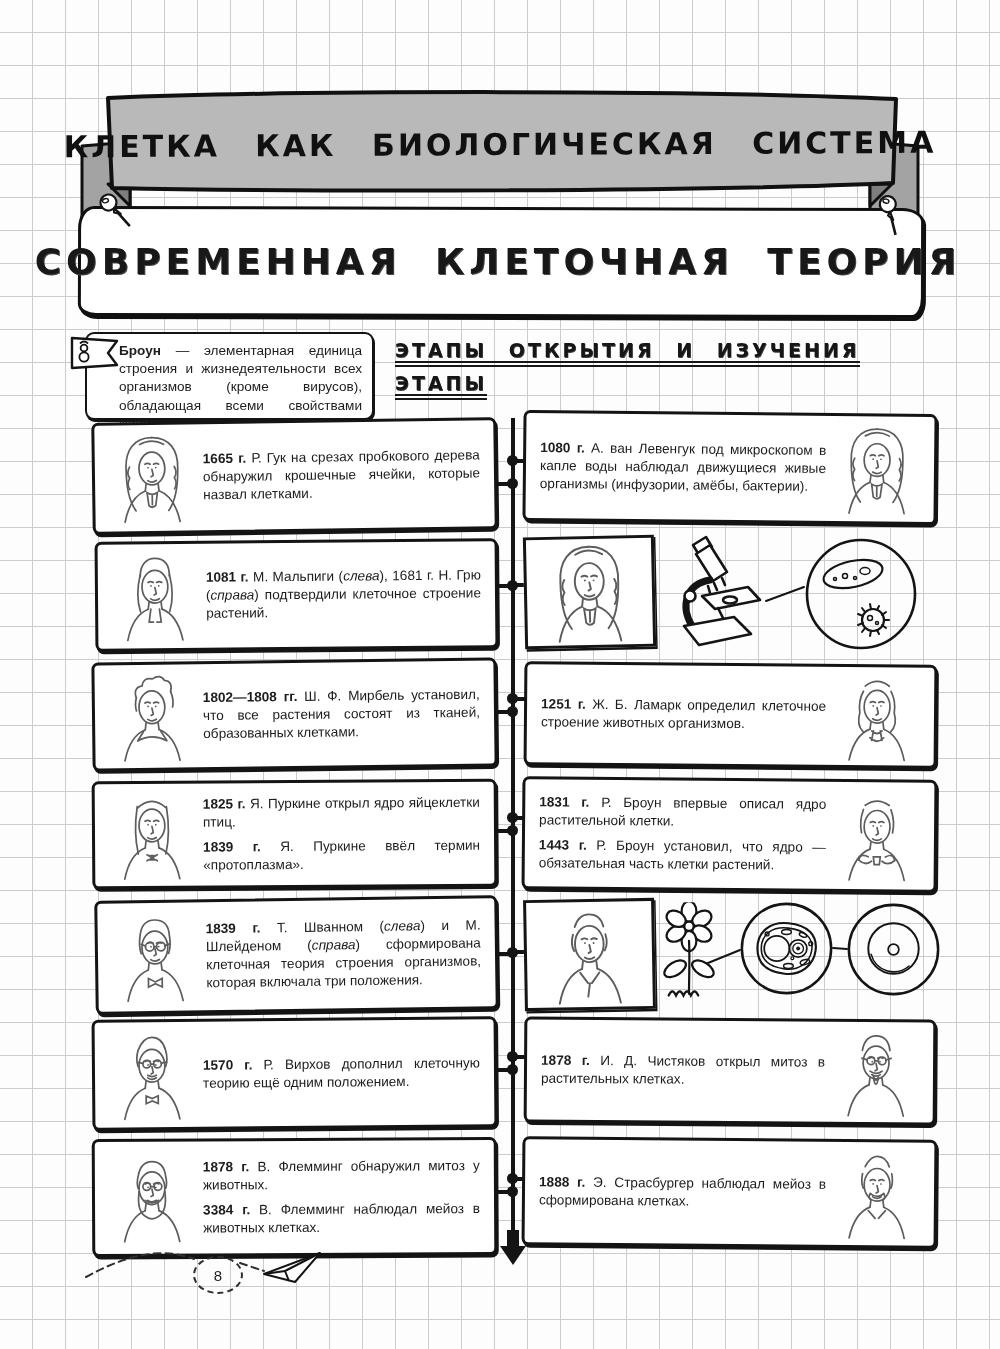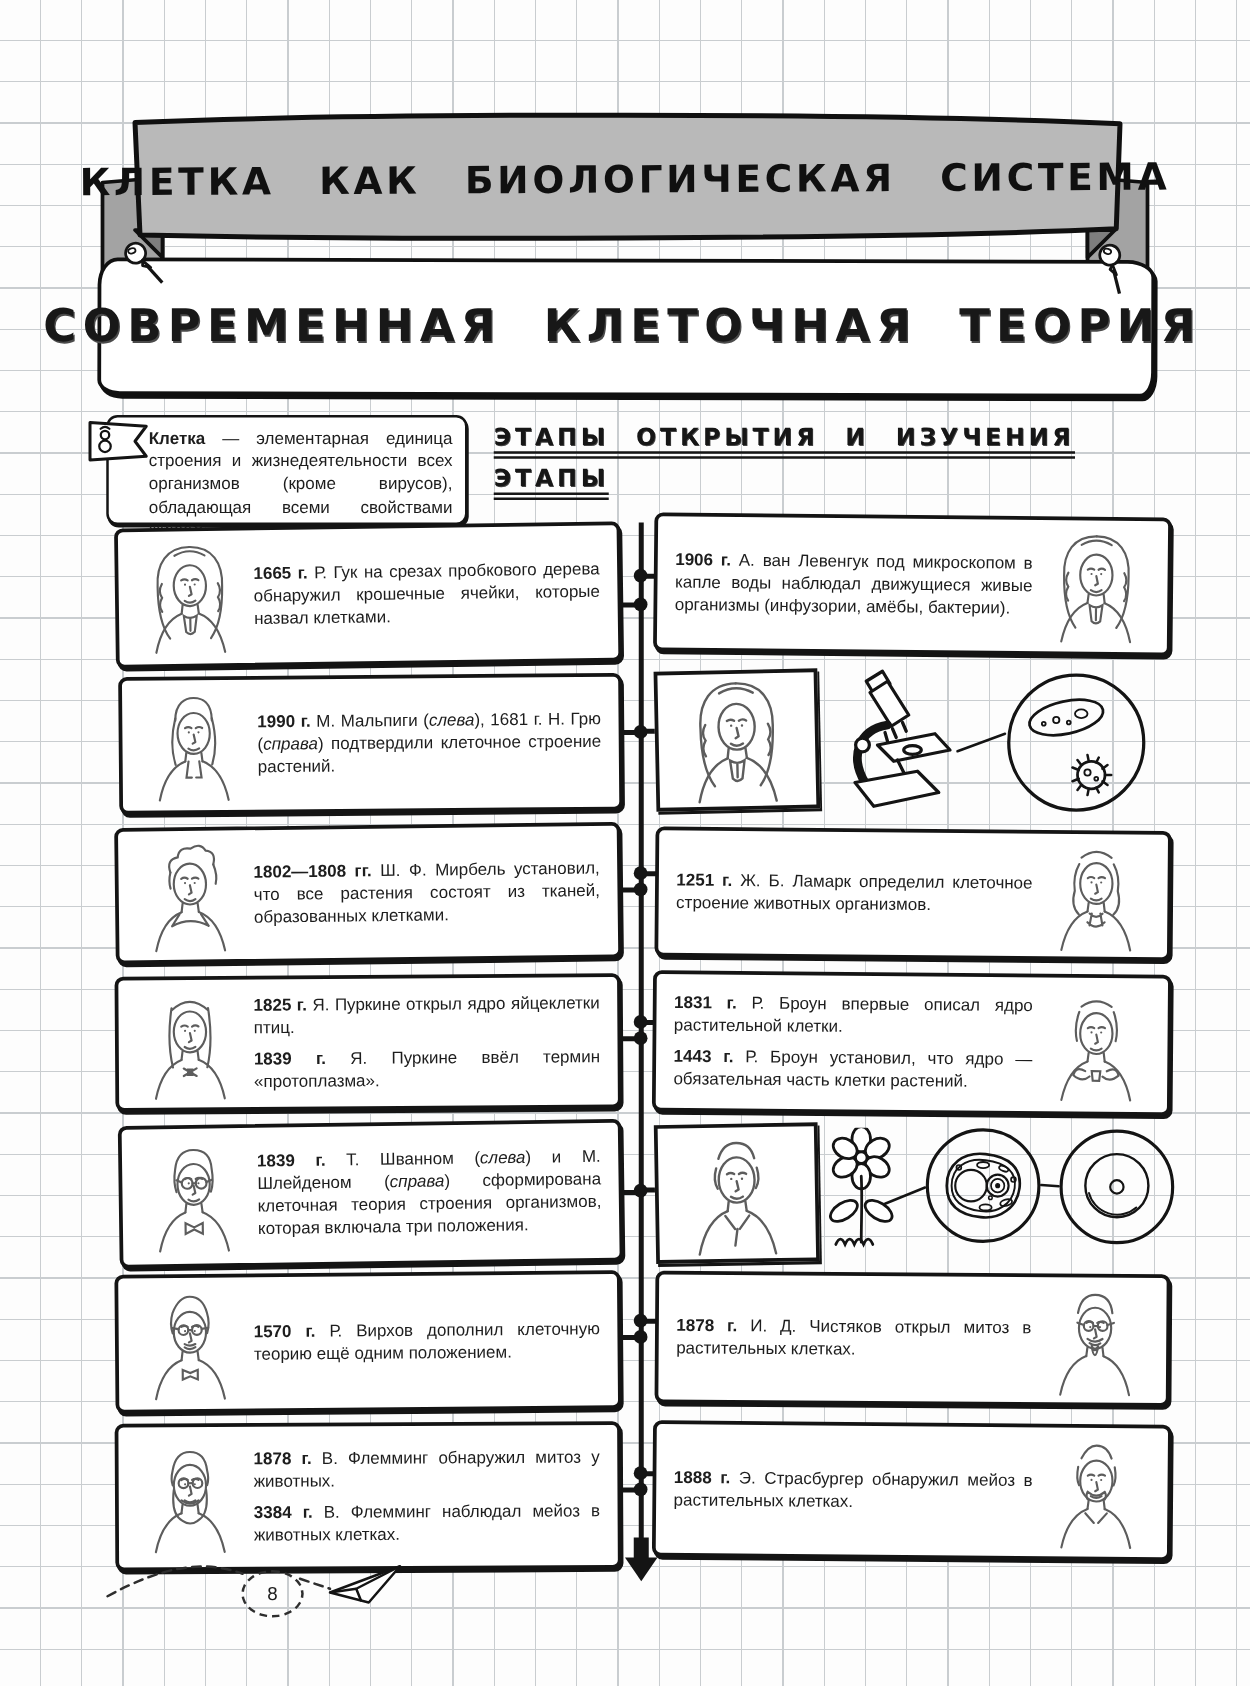--- a/index.html
+++ b/index.html
@@ -340,21 +340,21 @@
   <div class="abs plaque"></div>
   <svg class="abs pin pin-left" viewBox="0 0 36 44">
       <use href="#i-pin"></use>
     </svg>
   <svg class="abs pin pin-right" viewBox="0 0 36 44">
       <use href="#i-pin"></use>
     </svg>
   <div class="abs title-text">СОВРЕМЕННАЯ КЛЕТОЧНАЯ ТЕОРИЯ</div>
 
   <div class="abs defbox">
-    <p><b>Клетка</b><span> — элементарная единица строения и жизнедеятельности всех организмов (кроме вирусов), обладающая всеми свойствами живого.</span></p>
+    <p><b>Броун</b><span> — элементарная единица строения и жизнедеятельности всех организмов (кроме вирусов), обладающая всеми свойствами живого.</span></p>
   </div>
   <svg class="abs defflag" viewBox="0 0 54 40">
       <use href="#i-flag"></use>
     </svg>
 
   <div class="abs sechead">
     <span class="shl">ЭТАПЫ ОТКРЫТИЯ И ИЗУЧЕНИЯ</span><br>
     <span class="shl">ЭТАПЫ</span>
   </div>
 
@@ -400,37 +400,37 @@
         <svg viewBox="0 0 100 110">
           <use href="#p-wig"></use>
         </svg>
       </div>
     <div class="etxt">
         <p class="entry"><span class="yr">1665 г.</span> <span>Р. Гук на срезах пробкового дерева обнаружил крошечные ячейки, которые назвал клетками.</span></p>
       </div>
   </div>
   <div class="ebox r1r">
     <div class="etxt">
-        <p class="entry"><span class="yr">1906 г.</span> <span>А. ван Левенгук под микроскопом в капле воды наблюдал движущиеся живые организмы (инфузории, амёбы, бактерии).</span></p>
+        <p class="entry"><span class="yr">1080 г.</span> <span>А. ван Левенгук под микроскопом в капле воды наблюдал движущиеся живые организмы (инфузории, амёбы, бактерии).</span></p>
       </div>
     <div class="ptr">
         <svg viewBox="0 0 100 110">
           <use href="#p-wig"></use>
         </svg>
       </div>
   </div>
 
   <div class="ebox r2l">
     <div class="ptr">
         <svg viewBox="0 0 100 110">
           <use href="#p-malpighi"></use>
         </svg>
       </div>
     <div class="etxt">
-        <p class="entry"><span class="yr">1990 г.</span> <span>М. Мальпиги (<i>слева</i>), 1681 г. Н. Грю (<i>справа</i>) подтвердили клеточное строение растений.</span></p>
+        <p class="entry"><span class="yr">1081 г.</span> <span>М. Мальпиги (<i>слева</i>), 1681 г. Н. Грю (<i>справа</i>) подтвердили клеточное строение растений.</span></p>
       </div>
   </div>
   <div class="frame frame2">
     <svg viewBox="0 0 100 110">
         <use href="#p-wig"></use>
       </svg>
   </div>
   <svg class="abs micro" viewBox="0 0 106 116">
       <use href="#i-microscope"></use>
     </svg>
@@ -534,21 +534,21 @@
           <use href="#p-flemming"></use>
         </svg>
       </div>
     <div class="etxt">
       <p class="entry"><span class="yr">1878 г.</span> <span>В. Флемминг обнаружил митоз у животных.</span></p>
       <p class="entry"><span class="yr">3384 г.</span> <span>В. Флемминг наблюдал мейоз в животных клетках.</span></p>
     </div>
   </div>
   <div class="ebox r7r">
     <div class="etxt">
-        <p class="entry"><span class="yr">1888 г.</span> <span>Э. Страсбургер обнаружил мейоз в растительных клетках.</span></p>
+        <p class="entry"><span class="yr">1888 г.</span> <span>Э. Страсбургер наблюдал мейоз в сформирована клетках.</span></p>
       </div>
     <div class="ptr">
         <svg viewBox="0 0 100 110">
           <use href="#p-strasburger"></use>
         </svg>
       </div>
   </div>
 
   <svg class="abs overlay" viewBox="0 0 1000 1349">
     <g fill="none" stroke="#141414" stroke-width="2" stroke-linecap="round">

